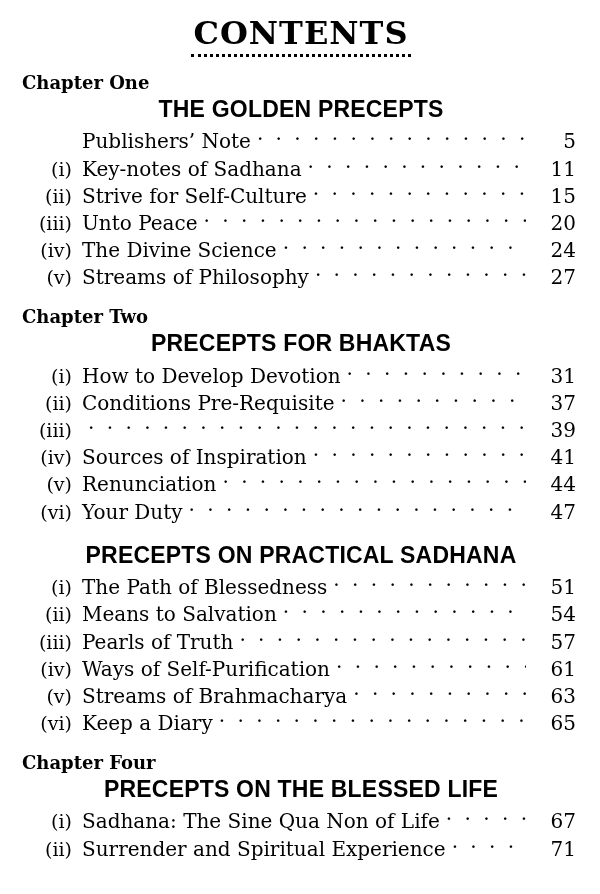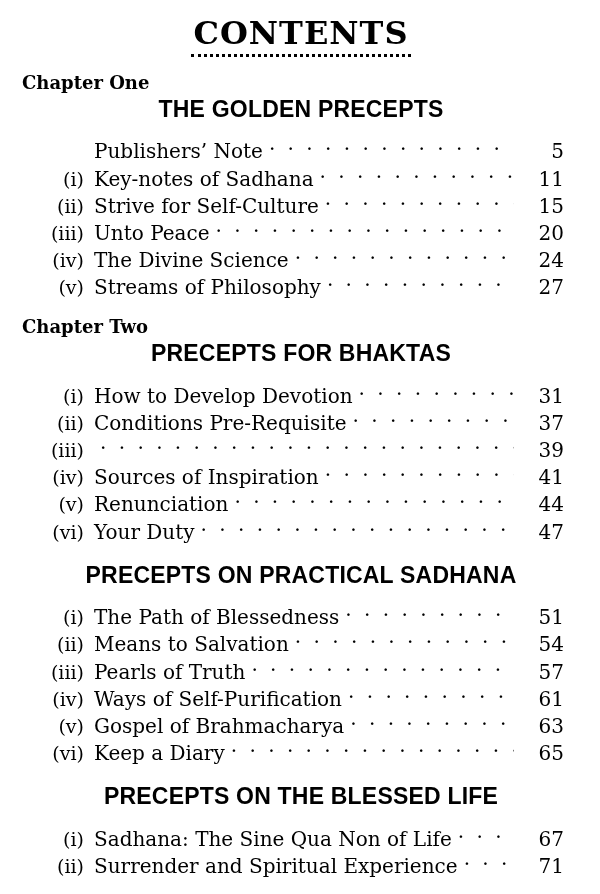--- a/index.html
+++ b/index.html
@@ -50,21 +50,21 @@
   .chapter-subheading {
     text-align: center;
     font-family: Liberation Sans, sans-serif;
     font-weight: bold;
     font-size: 23px;
     letter-spacing: 0.2px;
     margin: 0 0 6px 0;
     line-height: 1.15;
   }
   .entries {
-    margin: 16px;
+    margin: 4px;
     padding: 0;
   }
   .entry {
     display: flex;
     align-items: baseline;
     font-size: 20px;
     line-height: 1.36;
     font-family: "DejaVu Serif", serif;
   }
   .entry .num {
@@ -216,33 +216,34 @@
             <span class="page-num">57</span>
           </div>
           <div class="entry">
             <span class="num">(iv)</span>
             <span class="label">Ways of Self-Purification</span>
             <span class="leader"></span>
             <span class="page-num">61</span>
           </div>
           <div class="entry">
             <span class="num">(v)</span>
-            <span class="label">Gospel of Brahmacharya</span>
+            <span class="label">Streams of Brahmacharya</span>
             <span class="leader"></span>
             <span class="page-num">63</span>
           </div>
           <div class="entry">
             <span class="num">(vi)</span>
             <span class="label">Keep a Diary</span>
             <span class="leader"></span>
             <span class="page-num">65</span>
           </div>
         </div>
       </div>
       <div class="chapter-block">
+        <div class="chapter-heading">Chapter Four</div>
         <div class="chapter-subheading">PRECEPTS ON THE BLESSED LIFE</div>
         <div class="entries">
           <div class="entry">
             <span class="num">(i)</span>
             <span class="label">Sadhana: The Sine Qua Non of Life</span>
             <span class="leader"></span>
             <span class="page-num">67</span>
           </div>
           <div class="entry">
             <span class="num">(ii)</span>

